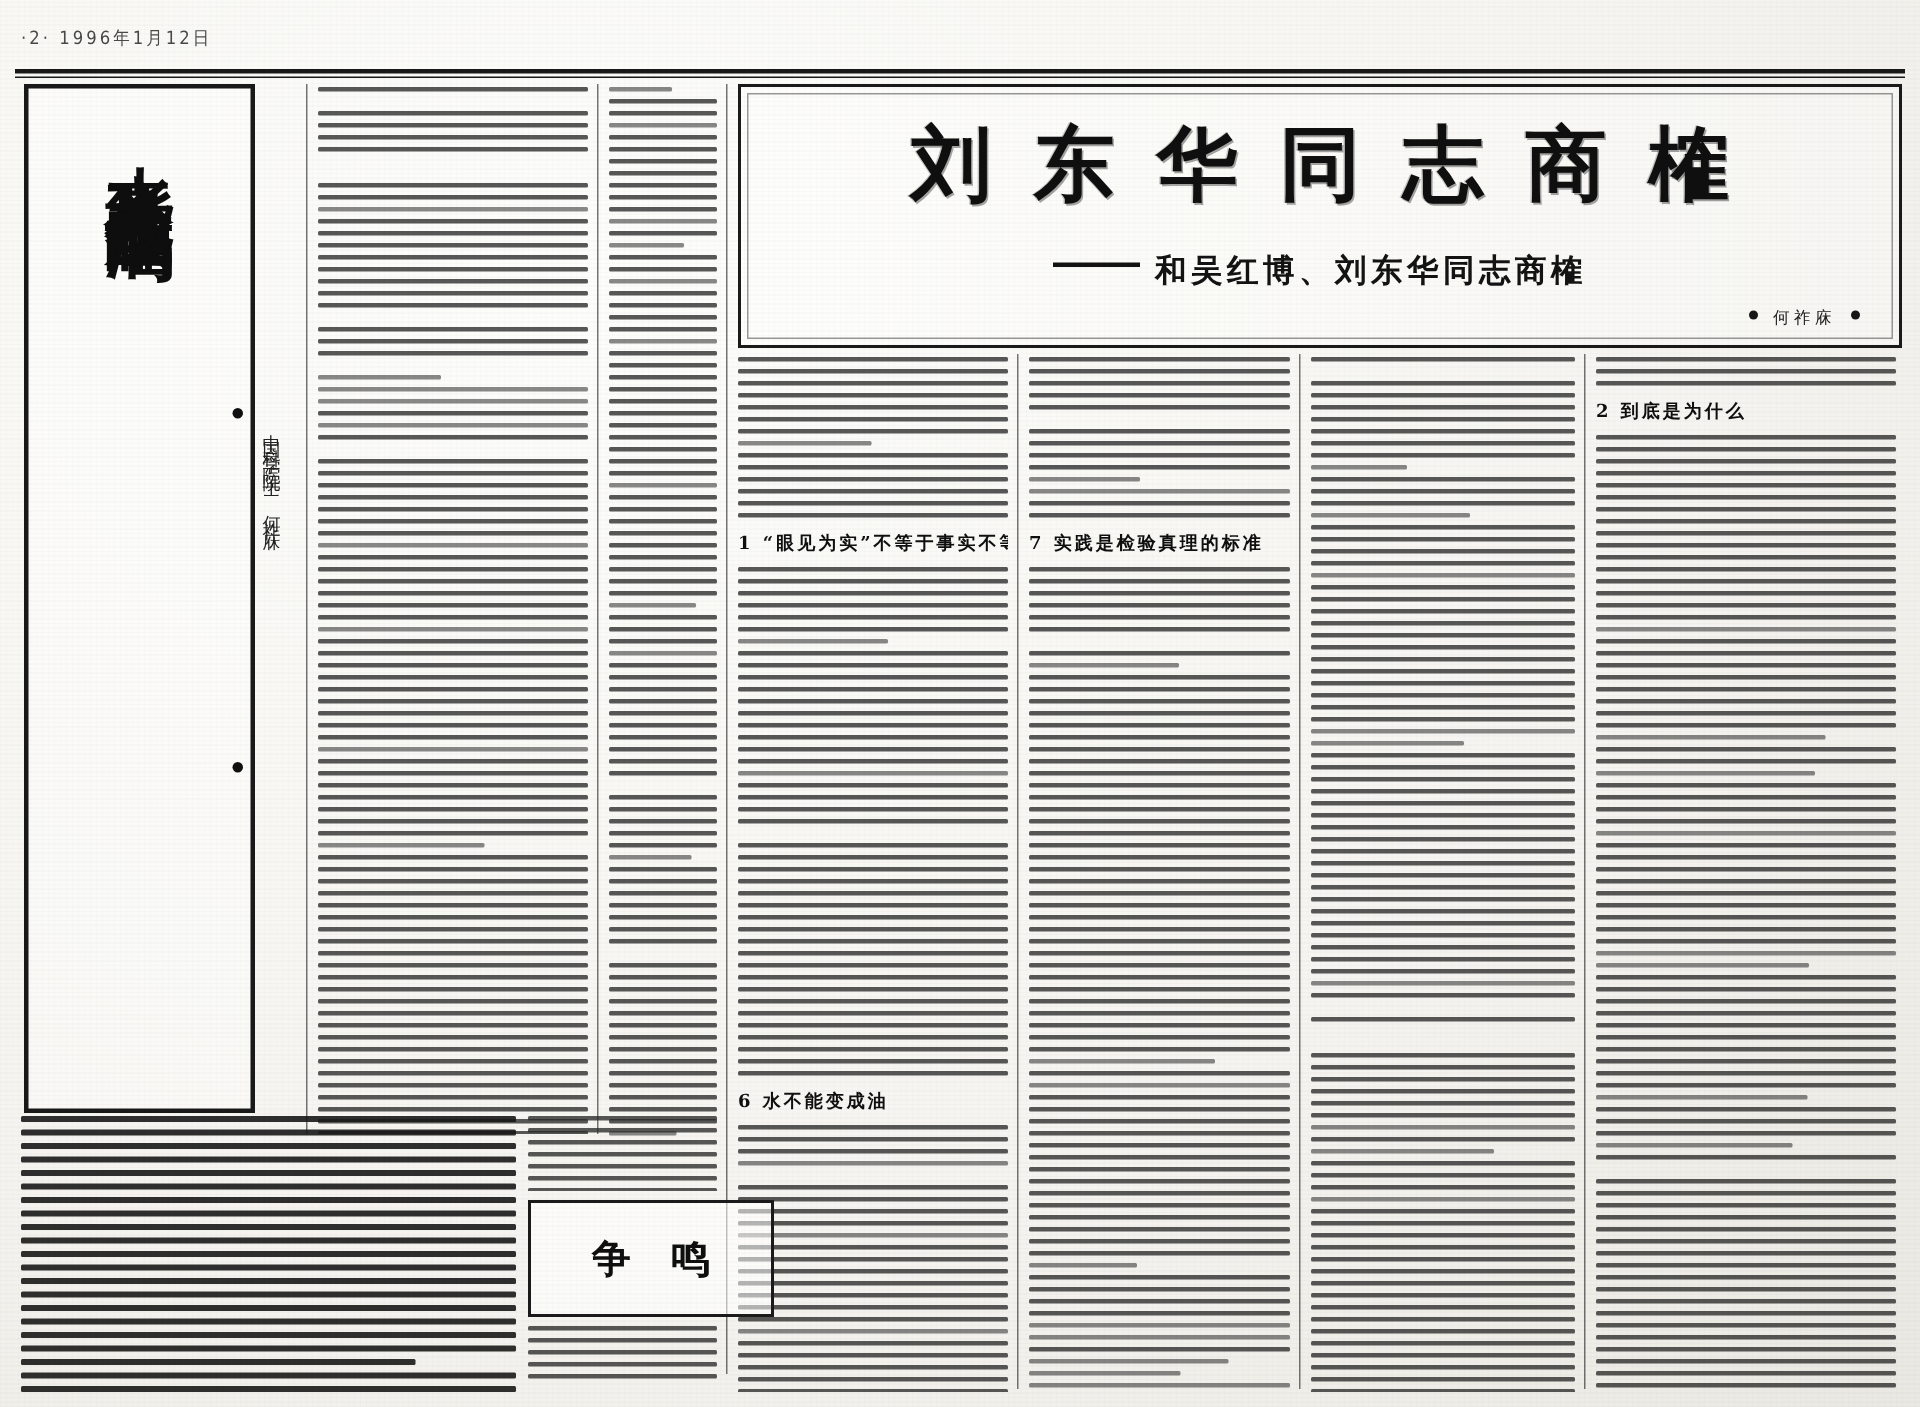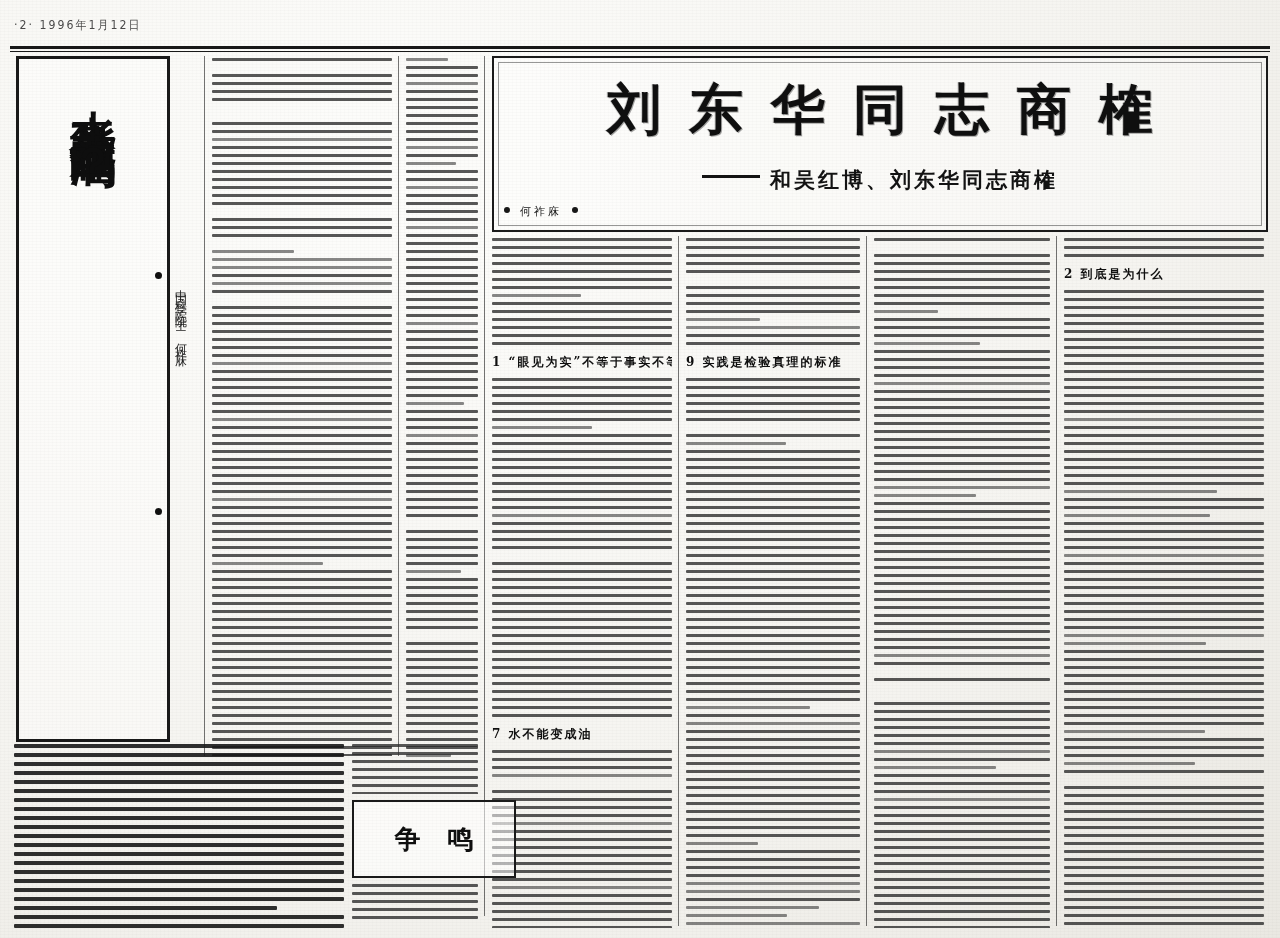--- a/index.html
+++ b/index.html
@@ -179,21 +179,21 @@
     display: inline-block;
     width: 58px;
     border-top: 3px solid #151515;
     vertical-align: 9px;
     margin-right: 10px;
   }
   #author-line {
     position: absolute;
     left: 0; right: 16px;
     top: 146px;
-    text-align: left;
+    text-align: right;
     font-size: 11px;
     letter-spacing: 3px;
     color: #222;
     white-space: nowrap;
   }
   #author-line .orn {
     display: inline-block;
     width: 6px; height: 6px;
     background: #191919;
     border-radius: 50%;
@@ -521,21 +521,21 @@
       <div class="tline" style="width: 180px;"></div>
       <div class="tline" style="width: 180px;"></div>
       <div class="tline" style="width: 180px;"></div>
       <div class="tline" style="width: 180px;"></div>
       <div class="tline" style="width: 180px;"></div>
       <div class="tline" style="width: 180px;"></div>
       <div class="tline" style="width: 180px;"></div>
       <div class="tline" style="width: 180px;"></div>
       <div class="tline" style="width: 180px;"></div>
       <div class="tline" style="width: 180px;"></div>
-      <div class="subhead">7 水不能变成油</div>
+      <div class="subhead">6 水不能变成油</div>
       <div class="tline" style="width: 180px;"></div>
       <div class="tline" style="width: 180px;"></div>
       <div class="tline" style="width: 180px;"></div>
       <div class="tline sp" style="width: 180px;"></div>
       <div class="tline sp gap" style="width: 79px;"></div>
       <div class="tline" style="width: 180px;"></div>
       <div class="tline" style="width: 180px;"></div>
       <div class="tline" style="width: 180px;"></div>
       <div class="tline" style="width: 180px;"></div>
       <div class="tline sp" style="width: 180px;"></div>
@@ -561,21 +561,21 @@
       <div class="tline" style="width: 174px;"></div>
       <div class="tline sp gap" style="width: 88px;"></div>
       <div class="tline" style="width: 174px;"></div>
       <div class="tline" style="width: 174px;"></div>
       <div class="tline" style="width: 174px;"></div>
       <div class="tline" style="width: 174px;"></div>
       <div class="tline sp" style="width: 74px;"></div>
       <div class="tline sp" style="width: 174px;"></div>
       <div class="tline" style="width: 174px;"></div>
       <div class="tline" style="width: 174px;"></div>
-      <div class="subhead">9 实践是检验真理的标准</div>
+      <div class="subhead">7 实践是检验真理的标准</div>
       <div class="tline" style="width: 174px;"></div>
       <div class="tline" style="width: 174px;"></div>
       <div class="tline" style="width: 174px;"></div>
       <div class="tline" style="width: 174px;"></div>
       <div class="tline" style="width: 174px;"></div>
       <div class="tline" style="width: 174px;"></div>
       <div class="tline sp gap" style="width: 75px;"></div>
       <div class="tline" style="width: 174px;"></div>
       <div class="tline sp" style="width: 100px;"></div>
       <div class="tline" style="width: 174px;"></div>

